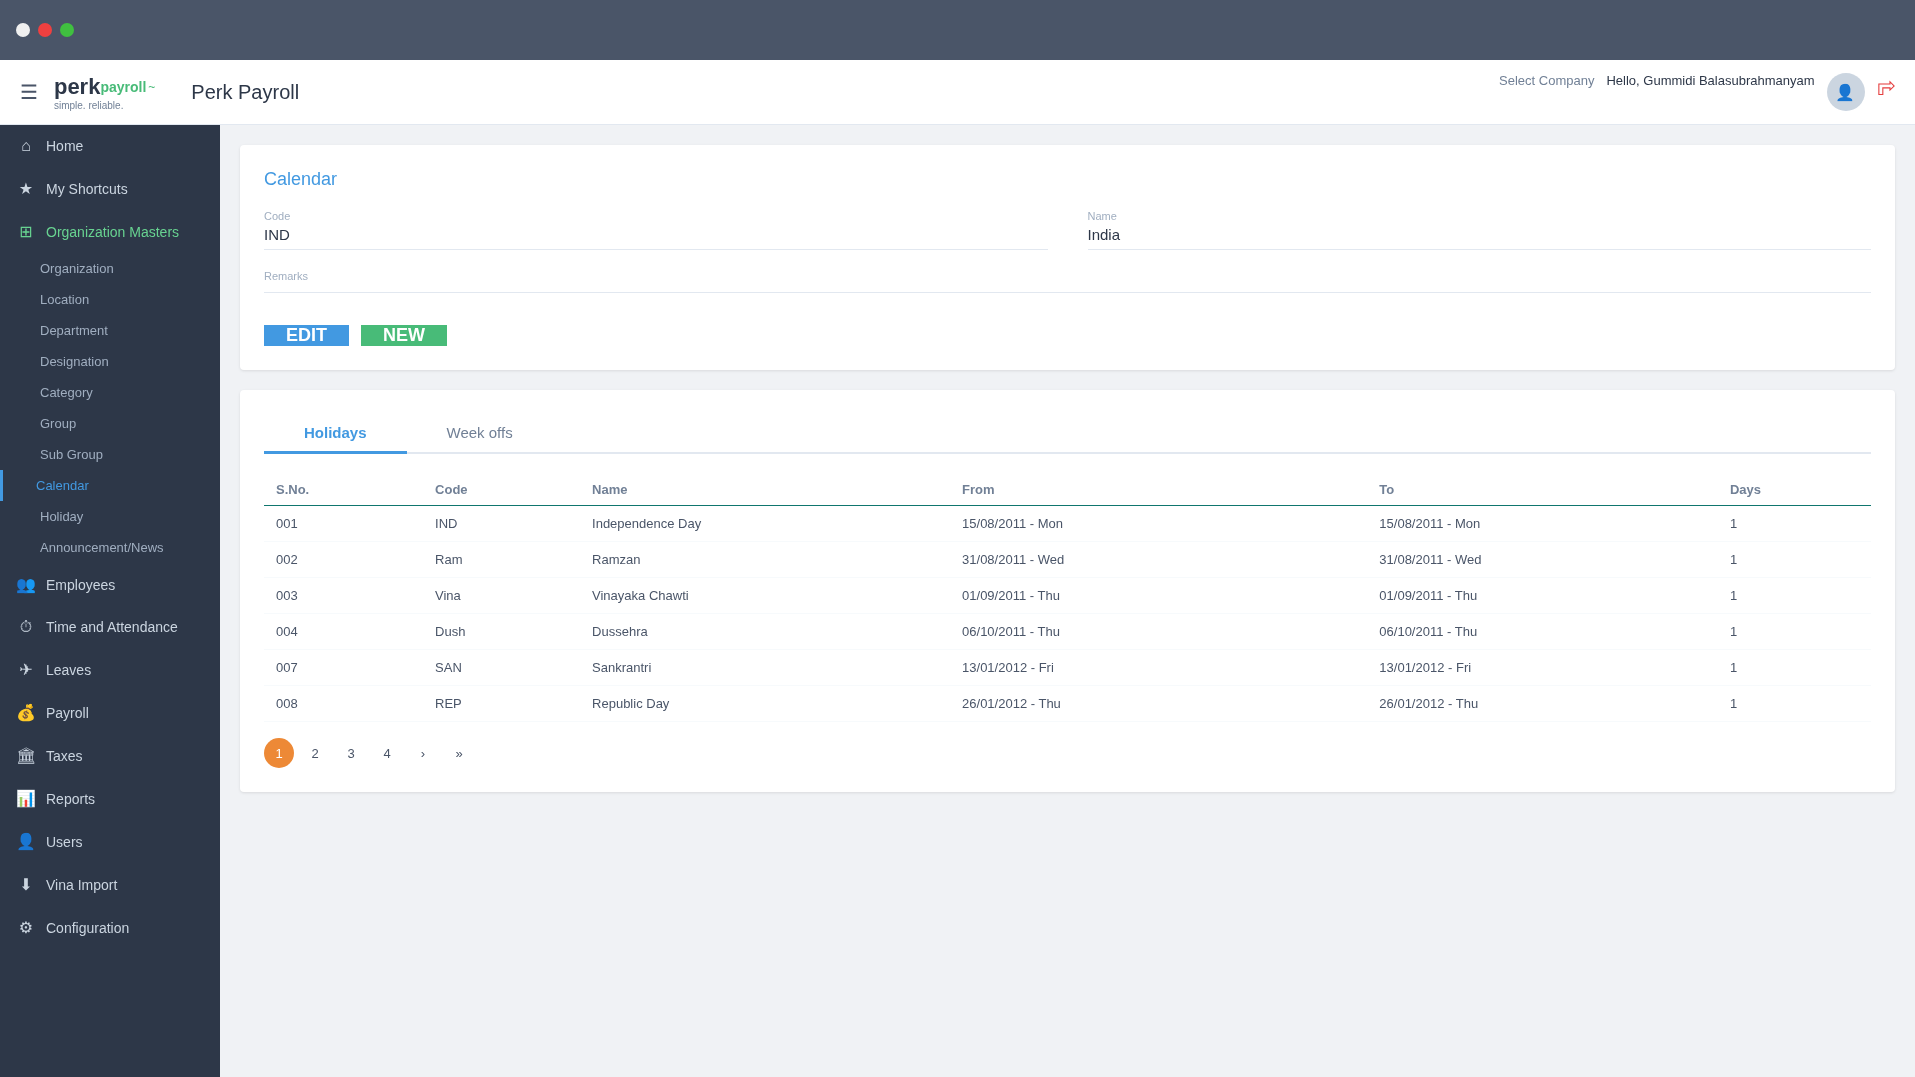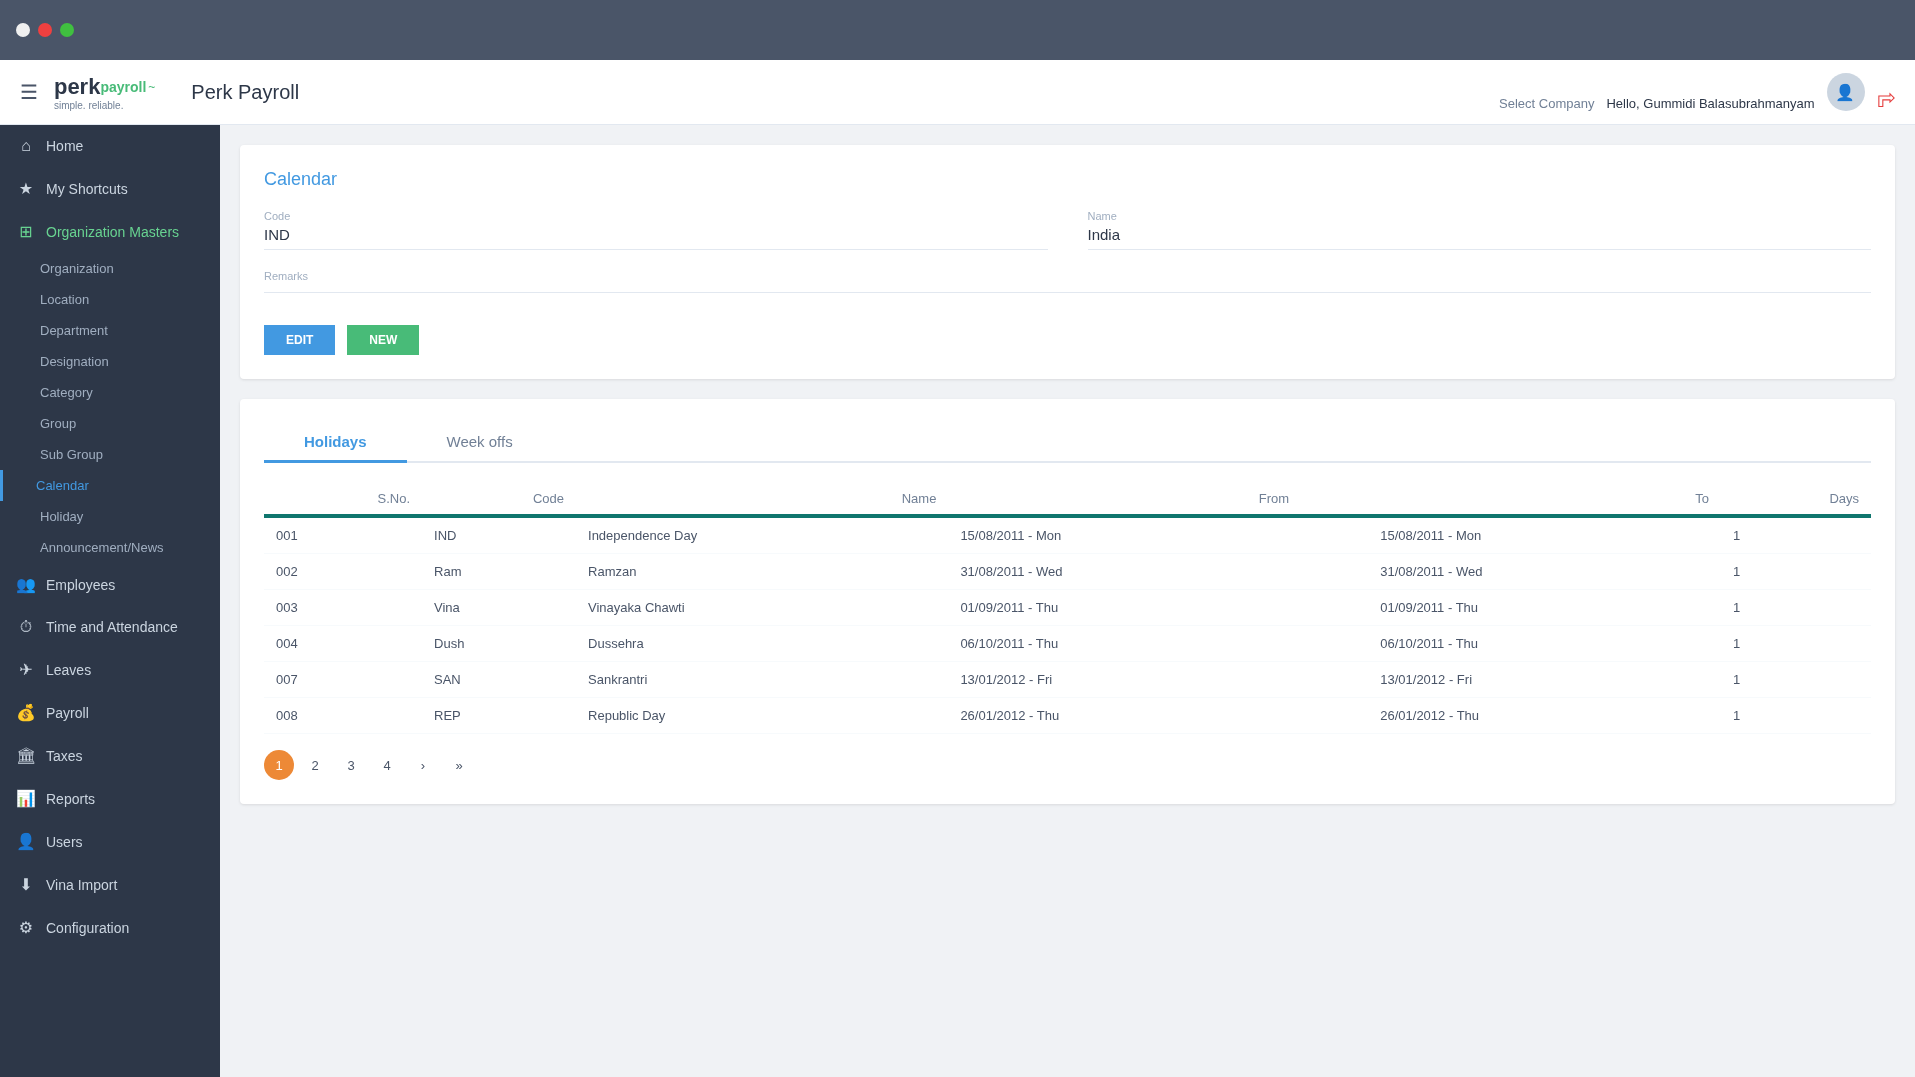--- a/index.html
+++ b/index.html
@@ -50,21 +50,21 @@
     .logo-sub { font-size: 10px; color: #718096; }
     .app-title {
       font-size: 20px;
       color: #2d3748;
       margin-left: 20px;
       font-weight: 500;
     }
     .navbar-right {
       margin-left: auto;
       display: flex;
-      align-items: flex-end;
+      align-items: flex-start;
       gap: 12px;
     }
     .select-company {
       font-size: 13px;
       color: #718096;
     }
     .user-greeting {
       font-size: 13px;
       color: #2d3748;
     }
@@ -155,24 +155,24 @@
       color: #a0aec0;
       margin-bottom: 4px;
     }
     .form-value {
       font-size: 15px;
       color: #2d3748;
       padding-bottom: 6px;
       border-bottom: 1px solid #e2e8f0;
     }
     .btn {
-      padding: 8px 22px;
+      padding: 0 22px;
       border: none;
       border-radius: 0;
-      font-size: 12px;
+      font-size: 18px;
       font-weight: 600;
       cursor: pointer;
       color: #fff;
     }
     .btn-blue { background: #4299e1; }
     .btn-green { background: #48bb78; }
 
     
     .tabs {
       display: flex;
@@ -189,26 +189,26 @@
     }
     .tab.active {
       color: #4299e1;
       border-bottom-color: #4299e1;
       font-weight: 600;
     }
 
     
     .table { width: 100%; border-collapse: collapse; }
     .table th {
-      text-align: right;
+      text-align: left;
       font-size: 13px;
       color: #718096;
-      font-weight: 400;
+      font-weight: 700;
       padding: 8px 12px;
-      border-bottom: 4px solid #0f766e;
+      border-bottom: 1px solid #0f766e;
     }
     .table td {
       padding: 10px 12px;
       font-size: 13px;
       color: #4a5568;
       border-bottom: 1px solid #f7fafc;
     }
 
     
     .pagination {

